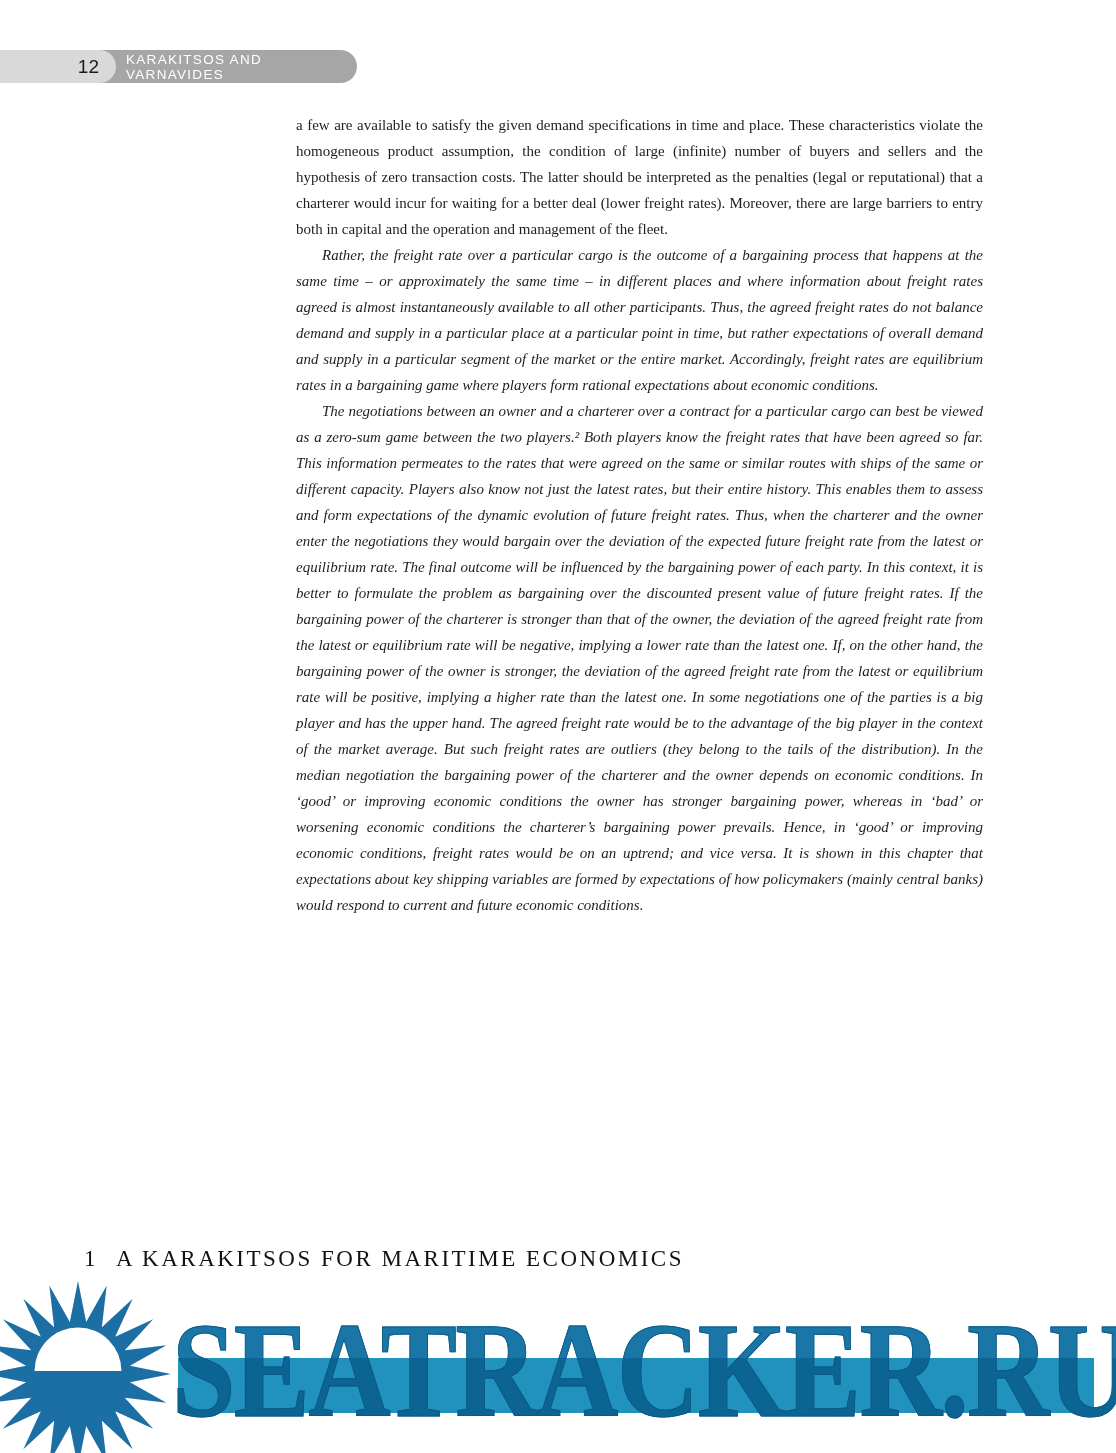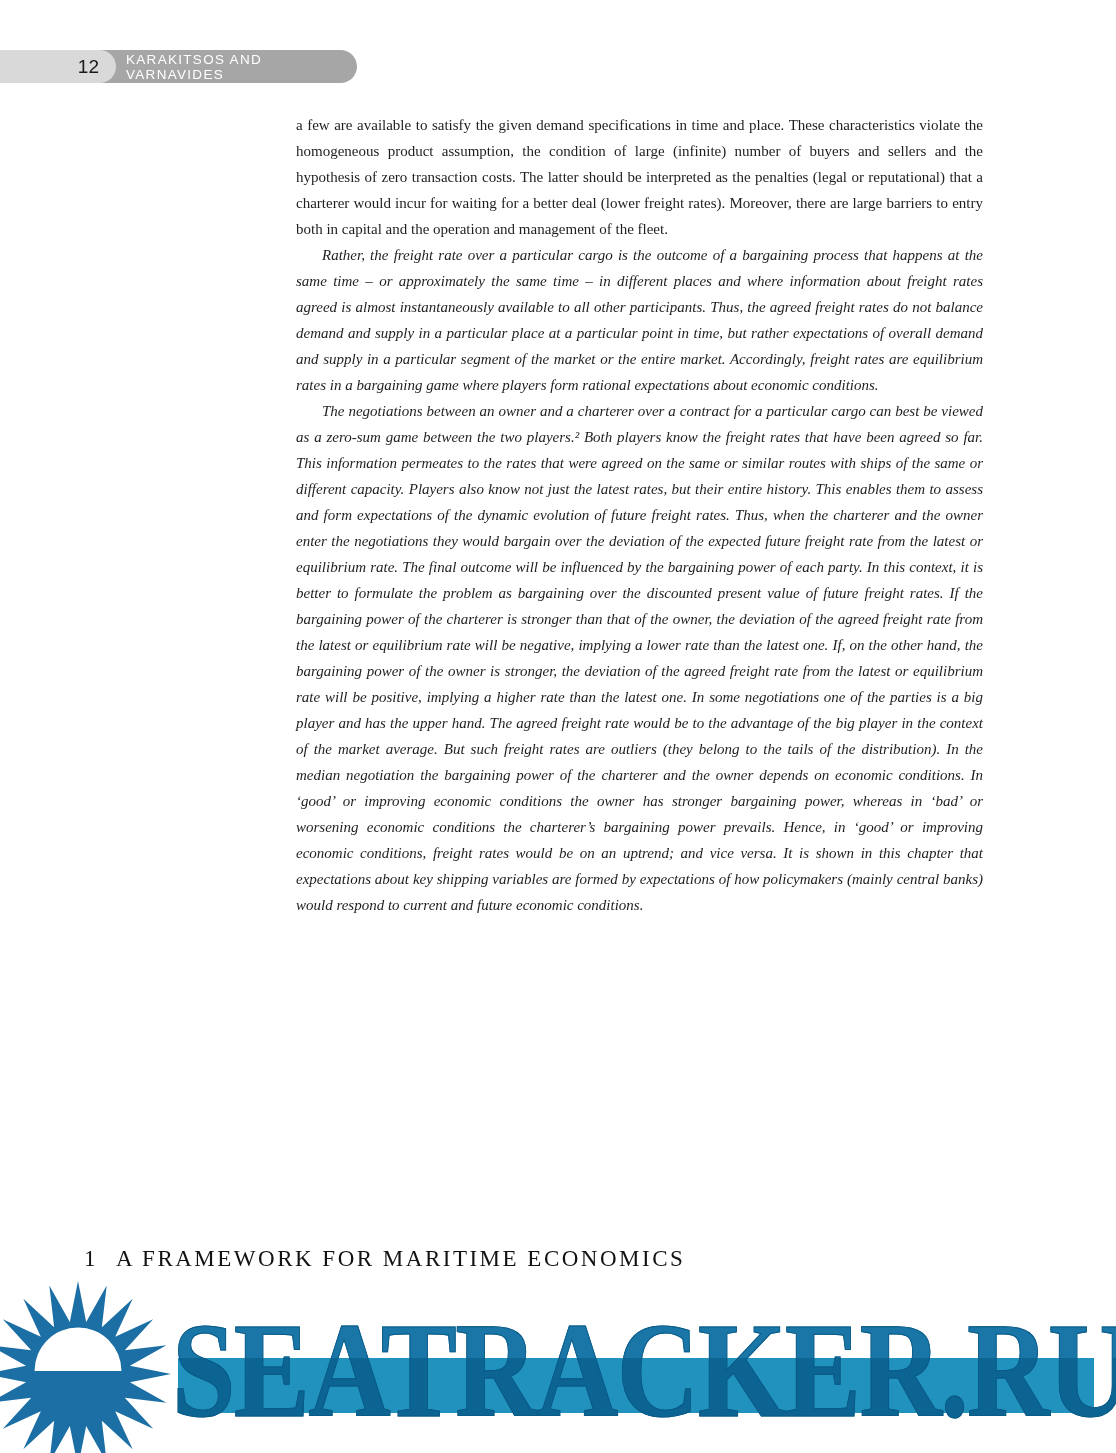--- a/index.html
+++ b/index.html
@@ -78,21 +78,21 @@
     <span class="page-number">12</span>
   </div>
 
   <div class="body-text">
     <p>a few are available to satisfy the given demand specifications in time and place. These characteristics violate the homogeneous product assumption, the condition of large (infinite) number of buyers and sellers and the hypothesis of zero transaction costs. The latter should be interpreted as the penalties (legal or reputational) that a charterer would incur for waiting for a better deal (lower freight rates). Moreover, there are large barriers to entry both in capital and the operation and management of the fleet.</p>
     <p class="indent">Rather, the freight rate over a particular cargo is the outcome of a bargaining process that happens at the same time – or approximately the same time – in different places and where information about freight rates agreed is almost instantaneously available to all other participants. Thus, the agreed freight rates do not balance demand and supply in a particular place at a particular point in time, but rather expectations of overall demand and supply in a particular segment of the market or the entire market. Accordingly, freight rates are equilibrium rates in a bargaining game where players form rational expectations about economic conditions.</p>
     <p class="indent">The negotiations between an owner and a charterer over a contract for a particular cargo can best be viewed as a zero-sum game between the two players.² Both players know the freight rates that have been agreed so far. This information permeates to the rates that were agreed on the same or similar routes with ships of the same or different capacity. Players also know not just the latest rates, but their entire history. This enables them to assess and form expectations of the dynamic evolution of future freight rates. Thus, when the charterer and the owner enter the negotiations they would bargain over the deviation of the expected future freight rate from the latest or equilibrium rate. The final outcome will be influenced by the bargaining power of each party. In this context, it is better to formulate the problem as bargaining over the discounted present value of future freight rates. If the bargaining power of the charterer is stronger than that of the owner, the deviation of the agreed freight rate from the latest or equilibrium rate will be negative, implying a lower rate than the latest one. If, on the other hand, the bargaining power of the owner is stronger, the deviation of the agreed freight rate from the latest or equilibrium rate will be positive, implying a higher rate than the latest one. In some negotiations one of the parties is a big player and has the upper hand. The agreed freight rate would be to the advantage of the big player in the context of the market average. But such freight rates are outliers (they belong to the tails of the distribution). In the median negotiation the bargaining power of the charterer and the owner depends on economic conditions. In ‘good’ or improving economic conditions the owner has stronger bargaining power, whereas in ‘bad’ or worsening economic conditions the charterer’s bargaining power prevails. Hence, in ‘good’ or improving economic conditions, freight rates would be on an uptrend; and vice versa. It is shown in this chapter that expectations about key shipping variables are formed by expectations of how policymakers (mainly central banks) would respond to current and future economic conditions.</p>
   </div>
 
   <div class="section-heading">
-    <span class="num">1</span><span>A FRAMEWORK FOR MARITIME ECONOMICS</span>
+    <span class="num">1</span><span>A KARAKITSOS FOR MARITIME ECONOMICS</span>
   </div>
 
   <div class="wm-band"></div>
   <div class="wm-text">SEATRACKER.RU</div>
 
   <svg class="sun-logo" width="192" height="192" viewBox="0 0 190 190">
     <polygon fill="#1C6FA4" points="
       95,3 103.1,43.6 123.4,7.5 118.6,48.7 149.1,20.6 131.8,58.2
       169.4,40.9 141.3,71.4 182.5,66.6 146.4,86.9 187,95 146.4,103.1
       182.5,123.4 141.3,118.6 169.4,149.1 131.8,131.8 149.1,169.4 118.6,141.3

